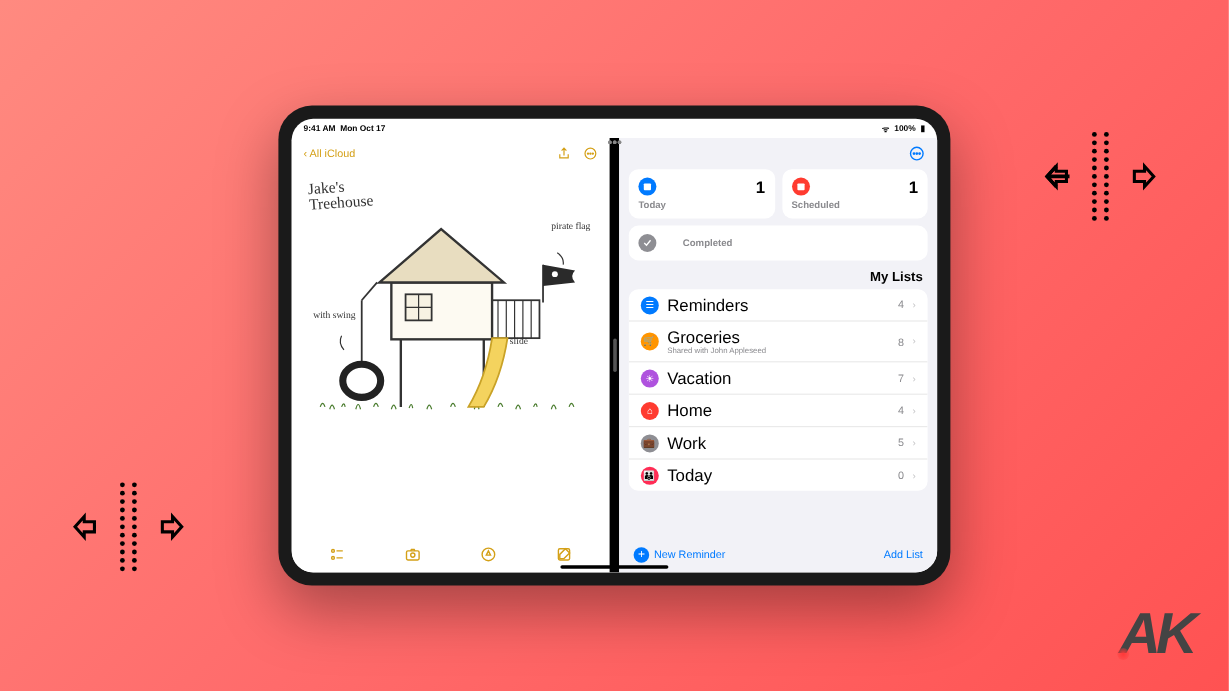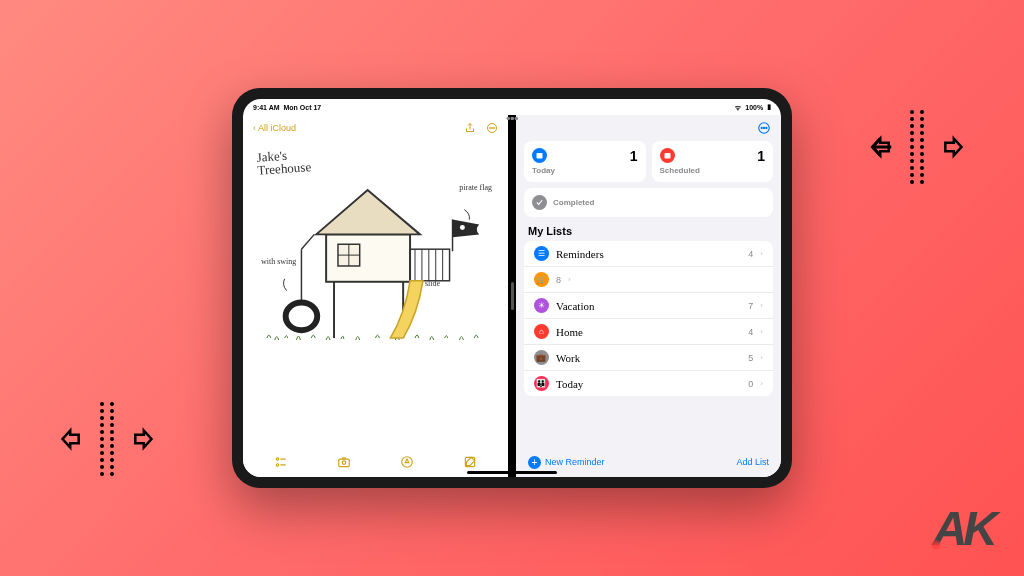--- a/index.html
+++ b/index.html
@@ -64,34 +64,34 @@
   }
 
   
   .reminders-app { flex: 1; display: flex; flex-direction: column; background: #f2f2f7; }
   .reminders-header { height: 26px; display: flex; justify-content: flex-end; align-items: center; padding: 0 10px; }
   .smart-grid { display: grid; grid-template-columns: 1fr 1fr; gap: 6px; padding: 0 8px; }
   .smart-card {
     background: #fff; border-radius: 8px; padding: 7px 8px;
     display: flex; flex-direction: column; gap: 2px;
   }
-  .smart-card.wide { grid-column: 1 / -1; flex-direction: row; align-items: center; gap: 6px; }
+  .smart-card.wide { grid-column: 1 / -1; flex-direction: row; align-items: center; gap: 22px; }
   .smart-top { display: flex; justify-content: space-between; align-items: flex-start; }
   .smart-icon { width: 15px; height: 15px; border-radius: 50%; display: flex; align-items: center; justify-content: center; flex-shrink: 0; }
   .smart-count { font-size: 14px; font-weight: 700; }
   .smart-label { font-size: 8px; color: #8a8a8e; font-weight: 700; }
-  .section-title { font-size: 11px; font-weight: 700; padding: 8px 12px 4px; }
+  .section-title { font-size: 11px; font-weight: 700; padding: 8px 12px 4px; text-align: right; }
   .list-group { background: #fff; margin: 0 8px; border-radius: 8px; overflow: hidden; }
   .list-row {
     display: flex; align-items: center; padding: 5px 10px; gap: 7px;
     border-bottom: 0.5px solid #eaeaea; min-height: 25px;
   }
   .list-row:last-child { border-bottom: none; }
   .list-icon { width: 15px; height: 15px; border-radius: 50%; display: flex; align-items: center; justify-content: center; flex-shrink: 0; }
-  .list-name { flex: 1; font-size: 11px; font-family: Liberation Serif, serif; }
+  .list-name { flex: 1; font-size: 14px; }
   .list-sub { font-size: 6.5px; color: #8a8a8e; }
   .list-count { font-size: 9px; color: #8a8a8e; }
   .chev { color: #c4c4c6; font-size: 8px; }
   .reminders-footer {
     margin-top: auto; height: 30px; display: flex; justify-content: space-between;
     align-items: center; padding: 0 12px; font-size: 9px; color: #007aff; font-weight: 500;
   }
   .new-reminder { display: flex; align-items: center; gap: 4px; }
   .plus-circle { width: 13px; height: 13px; border-radius: 50%; background: #007aff; color: #fff; display: flex; align-items: center; justify-content: center; font-size: 10px; }
 
@@ -354,20 +354,24 @@
     <div class="list-icon" style="background:#007aff;color:#fff;font-size:8px">☰</div>
     <div style="flex:1">
       <div class="list-name">Reminders</div>
 
     </div>
     <div class="list-count">4</div>
     <div class="chev">›</div>
             </div>
             <div class="list-row">
     <div class="list-icon" style="background:#ff9500;color:#fff;font-size:8px">🛒</div>
+    <div style="flex:1">
+      <div class="list-name">Groceries</div>
+      <div class="list-sub">Shared with John Appleseed</div>
+    </div>
     <div class="list-count">8</div>
     <div class="chev">›</div>
             </div>
             <div class="list-row">
     <div class="list-icon" style="background:#af52de;color:#fff;font-size:8px">☀</div>
     <div style="flex:1">
       <div class="list-name">Vacation</div>
 
     </div>
     <div class="list-count">7</div>

